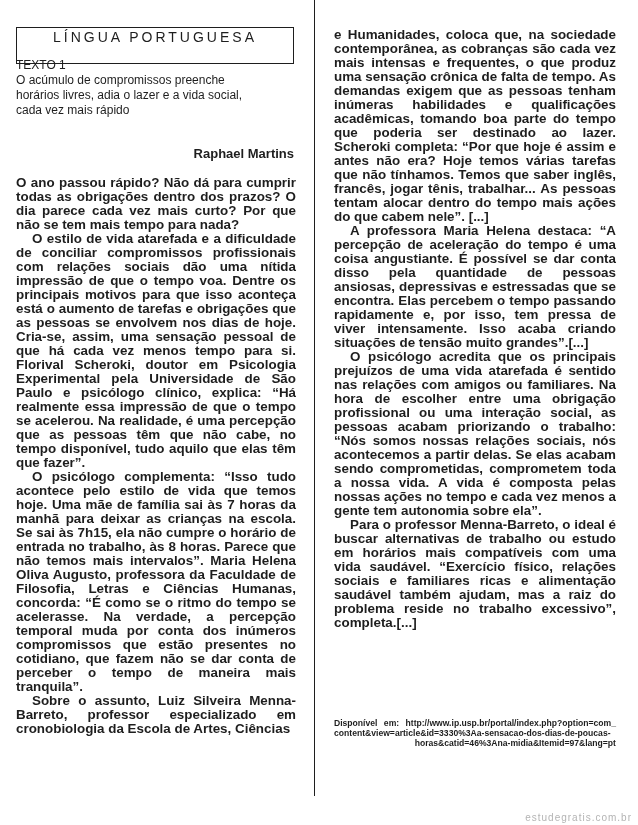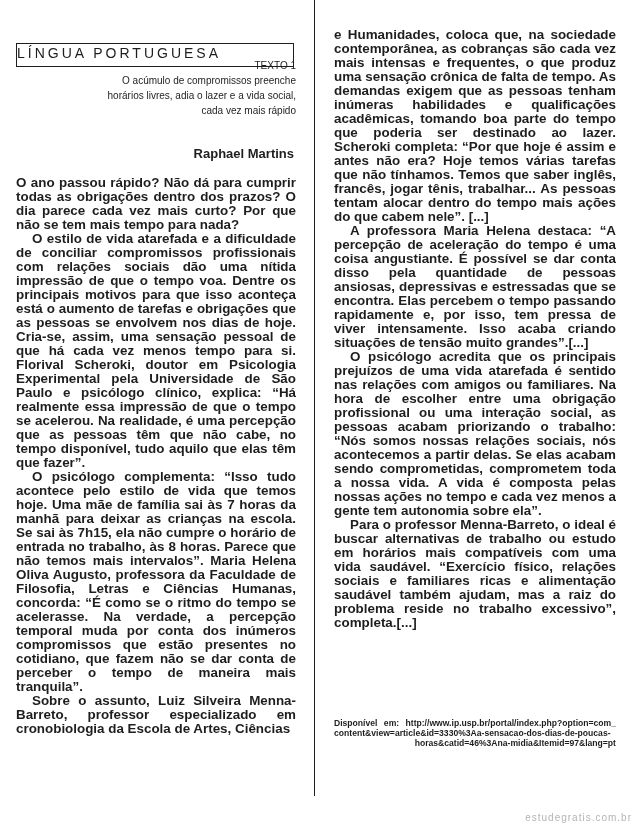--- a/index.html
+++ b/index.html
@@ -21,36 +21,35 @@
       top: 0;
       width: 1px;
       height: 796px;
       background: #1e1e1e;
     }
     .subject-box {
       position: absolute;
       left: 16px;
       top: 27px;
       width: 278px;
-      height: 24px;
+      height: 37px;
       border: 1px solid #1e1e1e;
       box-sizing: border-box;
-      text-align: left;
+      text-align: center;
       font-size: 14px;
       letter-spacing: 3px;
       line-height: 19px;
-      margin-top: 16px;
     }
     .text-header {
       position: absolute;
       left: 16px;
       top: 58px;
       width: 280px;
-      text-align: right;
-      font-size: 10px;
+      text-align: left;
+      font-size: 12px;
       line-height: 15px;
     }
     .author {
       position: absolute;
       left: 16px;
       top: 146px;
       width: 278px;
       text-align: right;
       font-size: 13px;
       font-weight: bold;

